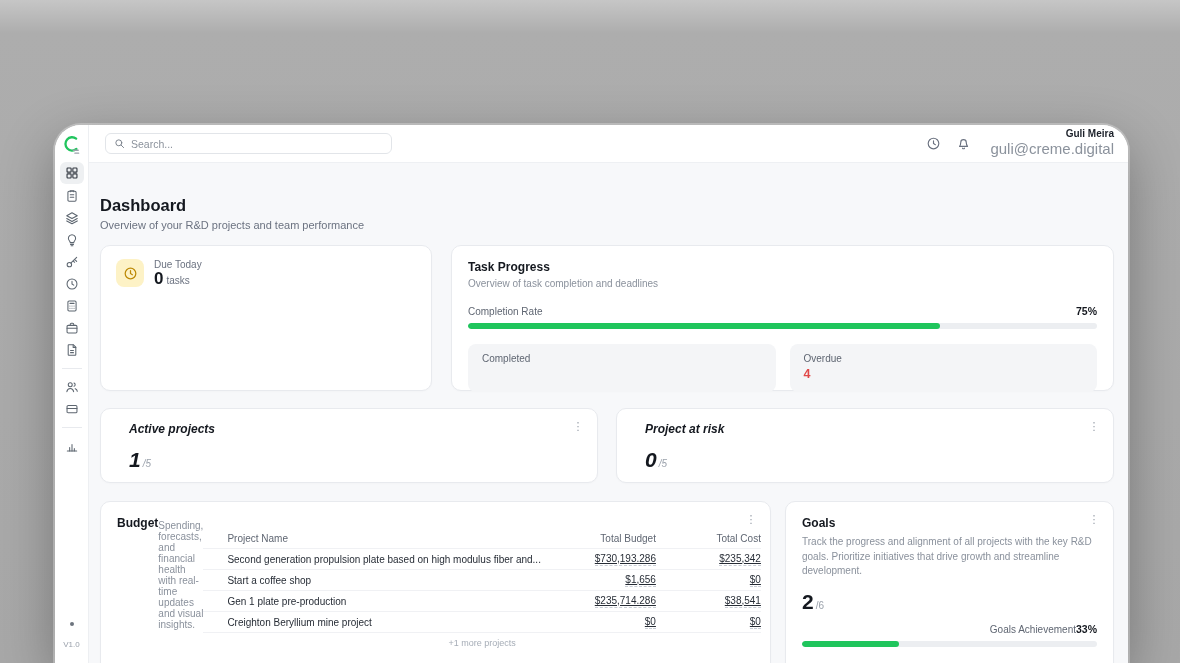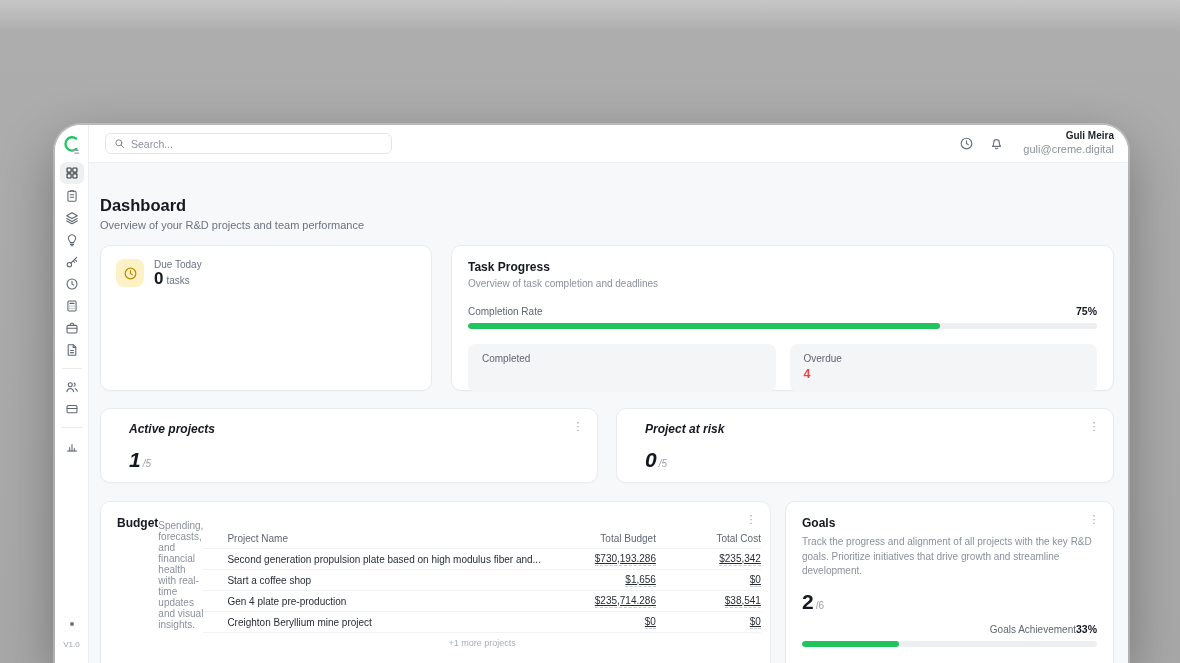--- a/index.html
+++ b/index.html
@@ -30,21 +30,21 @@
   .topbar { height:38px; flex:0 0 38px; background:#fff; border-bottom:1px solid #eef0f3; display:flex; align-items:center; padding:0 14px 0 16px; }
   .search { width:287px; height:21px; border:1px solid #e2e5e9; border-radius:6px; display:flex; align-items:center; padding:0 8px; gap:6px; background:#fff; }
   .search svg { width:11px; height:11px; color:#757d88; flex:0 0 auto; }
   .search input { border:none; outline:none; flex:1; font-size:10.5px; font-family:inherit; color:#30363f; background:transparent; }
   .search input::placeholder { color:#8b929c; }
   .tb-right { margin-left:auto; display:flex; align-items:center; gap:15px; }
   .tb-icon { width:15px; height:15px; color:#6b7280; cursor:pointer; }
   .tb-icon svg { width:100%; height:100%; display:block; }
   .userblock { text-align:right; line-height:1.25; margin-left:4px; cursor:pointer; }
   .username { font-size:10px; font-weight:700; color:#1c212a; }
-  .useremail { font-size:11px; color:#8b929c; }
+  .useremail { font-size:15px; color:#8b929c; }
   
   .content { flex:1; background:#f7f8fa; padding:0 14px 0 11px; overflow:hidden; }
   .pagehead { margin-top:33px; }
   .pagetitle { font-size:16.5px; font-weight:700; color:#14181f; }
   .pagesub { font-size:11px; color:#6b7280; margin-top:4px; }
   .card { background:#fff; border:1px solid #e8eaee; border-radius:10px; position:relative; box-shadow:0 1px 2px rgba(20,24,31,.02); }
   .kebab { position:absolute; top:10px; right:12px; width:14px; height:14px; display:flex; align-items:center; justify-content:center; color:#9aa1ab; font-size:11px; cursor:pointer; user-select:none; letter-spacing:0; }
   .row1 { display:flex; gap:19px; margin-top:14px; height:146px; }
   .row2 { display:flex; gap:18px; margin-top:17px; height:75px; }
   .row3 { display:flex; gap:14px; margin-top:18px; height:172px; }
@@ -329,21 +329,21 @@
                 <span class="tname">Second generation propulsion plate based on high modulus fiber and...</span>
                 <span class="tcol-b"><span class="money">$730,193.286</span></span>
                 <span class="tcol-c"><span class="money">$235,342</span></span>
               </div>
               <div class="trow">
                 <span class="tname">Start a coffee shop</span>
                 <span class="tcol-b"><span class="money">$1,656</span></span>
                 <span class="tcol-c"><span class="money">$0</span></span>
               </div>
               <div class="trow">
-                <span class="tname">Gen 4 plate pre-production</span>
+                <span class="tname">Gen 1 plate pre-production</span>
                 <span class="tcol-b"><span class="money">$235,714.286</span></span>
                 <span class="tcol-c"><span class="money">$38,541</span></span>
               </div>
               <div class="trow">
                 <span class="tname">Creighton Beryllium mine project</span>
                 <span class="tcol-b"><span class="money">$0</span></span>
                 <span class="tcol-c"><span class="money">$0</span></span>
               </div>
               <div class="more-link">+1 more projects</div>
             </div>

